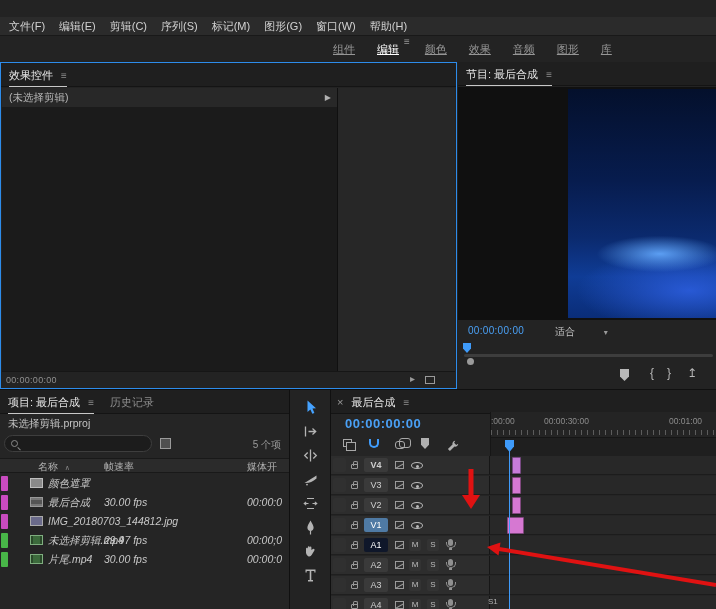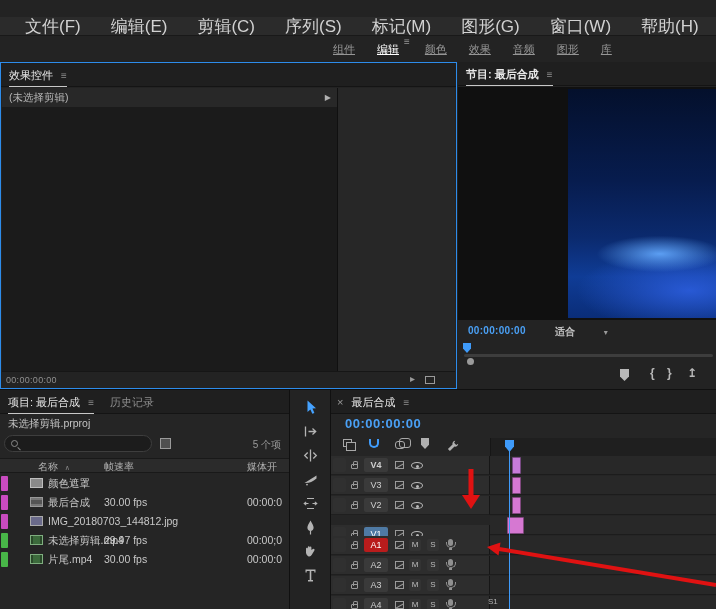--- a/index.html
+++ b/index.html
@@ -3,21 +3,21 @@
 <meta charset="utf-8">
 <style>
 *{margin:0;padding:0;box-sizing:border-box;}
 html,body{width:716px;height:609px;}
 body{font-family:"Liberation Sans","DejaVu Sans",sans-serif;background:#1e1e1e;overflow:hidden;}
 .app{position:relative;width:716px;height:609px;background:#232323;color:#c8c8c8;}
 
 
 .titlebar{position:absolute;top:0;left:0;width:100%;height:17px;background:#0a0a0a;color:#dadada;font-size:10.5px;line-height:17px;padding-left:4px;white-space:nowrap;}
 .menubar{position:absolute;top:17px;left:0;width:100%;height:19px;background:#2b2b2b;border-bottom:1px solid #191919;display:flex;align-items:center;padding-left:2px;}
-.menu-item{padding:0 7px;font-size:17px;color:#d2d2d2;margin-left:16px;}
+.menu-item{padding:0 7px;font-size:11px;color:#d2d2d2;}
 .workspacebar{position:absolute;top:36px;left:0;width:100%;height:26px;background:#232323;display:flex;align-items:center;}
 .ws-spacer{width:322px;flex:none;}
 .ws-tab{padding:0 11px;font-size:11px;color:#969696;line-height:26px;white-space:nowrap;text-decoration:underline;}
 .ws-tab.active{color:#ffffff;}
 .ws-menu{color:#969696;font-size:10px;margin:0 4px 0 -6px;}
 
 
 .panel-tabs{position:absolute;top:0;left:0;right:0;height:24px;background:#1f1f1f;border-bottom:1px solid #141414;display:flex;align-items:center;padding-left:8px;gap:16px;white-space:nowrap;}
 .panel-tab{font-size:11px;color:#8c8c8c;height:24px;line-height:24px;}
 .panel-tab.active{color:#e8e8e8;border-bottom:1px solid #c8c8c8;}
@@ -28,21 +28,21 @@
 .ec-header{position:absolute;top:25px;left:1px;width:335px;height:19px;background:#282828;color:#b8b8b8;font-size:10.5px;line-height:19px;padding-left:7px;}
 .ec-chevron{position:absolute;right:6px;top:0;font-size:8px;color:#b0b0b0;}
 .ec-main{position:absolute;top:44px;left:1px;width:335px;height:265px;background:#1b1b1b;}
 .ec-right{position:absolute;top:25px;left:336px;right:1px;height:284px;background:#272727;border-left:1px solid #101010;}
 .ec-bottom{position:absolute;left:1px;right:1px;bottom:1px;height:16px;background:#232323;border-top:1px solid #161616;}
 .ec-timecode{position:absolute;left:4px;top:3px;font-size:9px;color:#8f8f8f;letter-spacing:.3px;}
 .ec-play{position:absolute;right:40px;top:1px;font-size:10px;color:#9a9a9a;}
 .ec-export{position:absolute;right:20px;top:4px;width:10px;height:8px;border:1px solid #9a9a9a;}
 
 
-.program-panel{position:absolute;left:458px;top:62px;width:258px;height:327px;background:#232323;font-weight:bold;}
+.program-panel{position:absolute;left:458px;top:62px;width:258px;height:327px;background:#232323;}
 .pm-view{position:absolute;top:25px;left:0;right:0;height:233px;background:#101010;}
 .pm-video{position:absolute;top:2px;right:0;width:148px;height:229px;
  background:
   radial-gradient(ellipse 90px 26px at 62% 72%, rgba(100,170,255,.9), rgba(100,170,255,0) 70%),
   radial-gradient(ellipse 150px 55px at 82% 88%, rgba(45,95,225,.85), rgba(45,95,225,0) 75%),
   linear-gradient(180deg,#04102c 0%,#071c4e 40%,#0b2a6e 65%,#0f3c96 82%,#0a2d78 100%);}
 .pm-timecode{position:absolute;left:10px;top:263px;font-size:10px;color:#4aa0f5;letter-spacing:.3px;}
 .pm-fit{position:absolute;left:97px;top:263px;font-size:10px;color:#c2c2c2;}
 .pm-fit .caret{margin-left:26px;color:#9a9a9a;font-size:8px;}
 .pm-scrub-head{position:absolute;left:5px;top:281px;width:8px;height:10px;background:#3f9bfa;clip-path:polygon(0 0,100% 0,100% 55%,50% 100%,0 55%);}
@@ -61,21 +61,21 @@
 .pp-search{position:absolute;left:4px;top:3px;width:148px;height:17px;background:#1c1c1c;border:1px solid #3e3e3e;border-radius:9px;}
 .mag{position:absolute;left:6px;top:4px;width:7px;height:7px;border:1px solid #8a8a8a;border-radius:50%;}
 .mag::after{content:"";position:absolute;left:6px;top:6px;width:4px;height:1px;background:#8a8a8a;transform:rotate(45deg);transform-origin:0 0;}
 .pp-filter{position:absolute;left:160px;top:6px;width:11px;height:11px;border:1px solid #9a9a9a;background:#4f4f4f;}
 .pp-count{position:absolute;right:8px;top:6px;font-size:10px;color:#9a9a9a;}
 .pp-table-head{position:absolute;top:68px;left:0;right:0;height:15px;background:#2b2b2b;border-top:1px solid #191919;border-bottom:1px solid #191919;font-size:10px;color:#b0b0b0;}
 .col-name{position:absolute;left:38px;top:1px;}
 .col-name .sort{margin-left:4px;font-size:7px;color:#8a8a8a;}
 .col-fps{position:absolute;left:104px;top:1px;}
 .col-start{position:absolute;left:247px;top:1px;}
-#pp-rows{position:absolute;top:84px;left:0;right:0;bottom:0;overflow:hidden;}
+#pp-rows{position:absolute;top:84px;left:0;right:0;bottom:0;overflow:hidden;font-style:italic;}
 .pp-row{position:absolute;left:0;right:0;height:19px;}
 .pp-swatch{position:absolute;left:1px;top:2px;width:7px;height:15px;border-radius:1px;}
 .pp-icon{position:absolute;left:30px;top:4px;width:13px;height:10px;}
 .color-matte-icon{background:#8a8a8a;border:1px solid #bdbdbd;}
 .sequence-icon{background:#555;border:1px solid #999;box-shadow:inset 0 2px 0 #777,inset 0 -2px 0 #777;}
 .still-image-icon{background:#6a6a8a;border:1px solid #aaa;}
 .video-clip-icon{background:#3c6b3c;border:1px solid #7fae7f;box-shadow:inset 2px 0 0 #2a4a2a,inset -2px 0 0 #2a4a2a;}
 .pp-cell{position:absolute;top:3px;font-size:10.5px;color:#c8c8c8;white-space:nowrap;}
 .pp-name{left:48px;}
 .pp-fps{left:104px;}
@@ -322,20 +322,27 @@
     <div class="tl-timecode">00:00:00:00</div>
     <div class="tl-toolbar">
       <span class="icon-nest"></span>
       <span class="icon-magnet"></span>
       <span class="icon-linked"></span>
       <span class="icon-marker"></span>
       <span class="icon-wrench"><svg width="12" height="12" viewBox="0 0 12 12">
             <path d="M8.3 0.8 A2.9 2.9 0 0 0 5.5 4.5 L0.9 9.1 L2.9 11.1 L7.5 6.5 A2.9 2.9 0 0 0 11.2 3.7 L9.2 4.9 L7.1 2.8 L8.3 0.8 Z" fill="#b0b0b0"></path>
           </svg></span>
     </div>
+    <div class="tl-ruler">
+        <div id="ruler-labels">
+          <span class="ruler-label" style="left: 0px;">:00:00</span>
+          <span class="ruler-label" style="left: 53px;">00:00:30:00</span>
+          <span class="ruler-label" style="left: 178px;">00:01:00</span>
+        </div>
+      </div>
     <div class="tl-workbar"></div>
     <div class="tl-tracks">
       <div id="lane-layer">
           <div class="tl-lane" style="top: 0px;"></div>
           <div class="tl-lane" style="top: 20px;"></div>
           <div class="tl-lane" style="top: 40px;"></div>
           <div class="tl-lane" style="top: 60px;"></div>
           <div class="tl-lane" style="top: 80px;"></div>
           <div class="tl-lane" style="top: 100px;"></div>
           <div class="tl-lane" style="top: 120px;"></div>
@@ -356,31 +363,31 @@
             <span class="icon-synclock"></span>
             <span class="icon-eye"></span>
           </div>
           <div class="tl-row" style="top: 40px;">
             <span class="src-patch"></span>
             <span class="icon-lock"></span>
             <span class="name-btn">V2</span>
             <span class="icon-synclock"></span>
             <span class="icon-eye"></span>
           </div>
-          <div class="tl-row" style="top: 69px;">
+          <div class="tl-row" style="top: 60px;">
             <span class="src-patch"></span>
             <span class="icon-lock"></span>
             <span class="name-btn targeted" style="background: rgb(79, 122, 164); color: rgb(255, 255, 255);">V1</span>
             <span class="icon-synclock"></span>
             <span class="icon-eye"></span>
           </div>
           <div class="tl-row" style="top: 80px;">
             <span class="src-patch"></span>
             <span class="icon-lock"></span>
-            <span class="name-btn targeted" style="background: #b91c1c; color: rgb(255, 255, 255);">A1</span>
+            <span class="name-btn targeted" style="background: #0f172a; color: rgb(255, 255, 255);">A1</span>
             <span class="icon-synclock"></span>
             <span class="ms-btn ms-m">M</span>
             <span class="ms-btn ms-s">S</span>
             <span class="icon-mic"></span>
           </div>
           <div class="tl-row" style="top: 100px;">
             <span class="src-patch"></span>
             <span class="icon-lock"></span>
             <span class="name-btn">A2</span>
             <span class="icon-synclock"></span>

